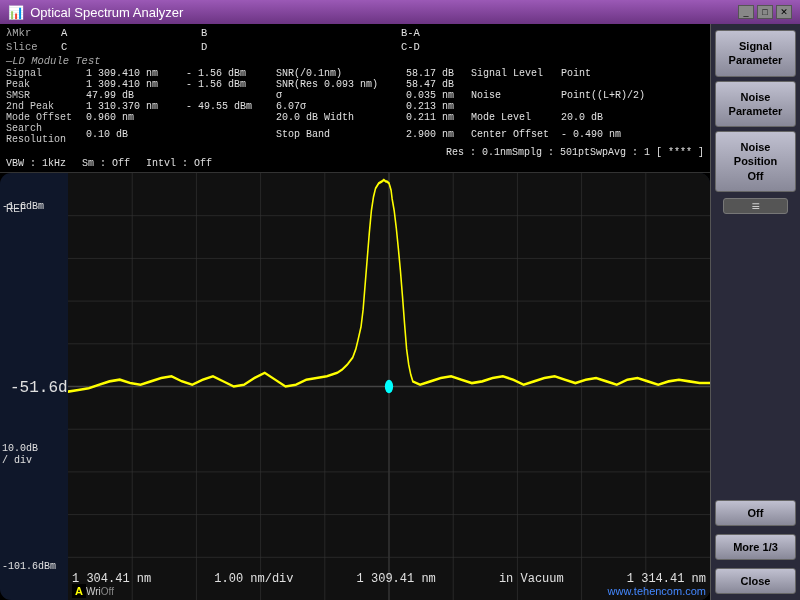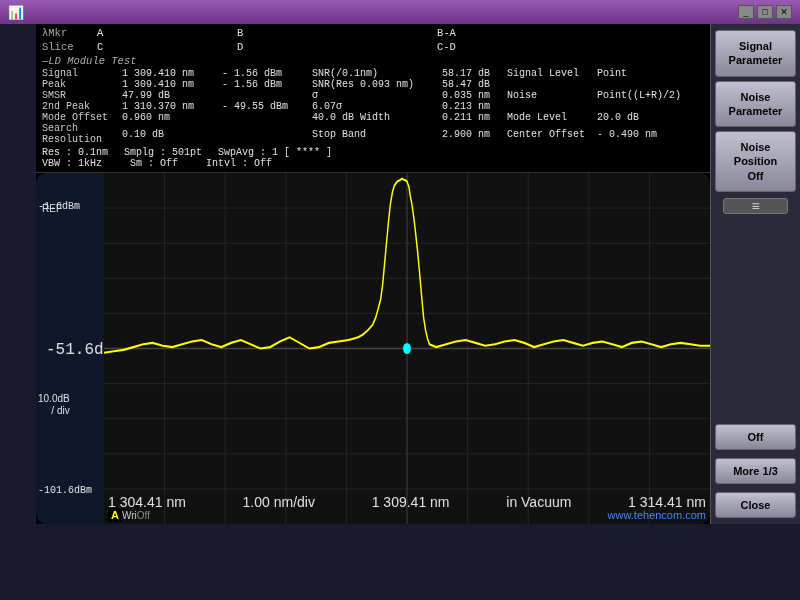--- a/index.html
+++ b/index.html
@@ -40,22 +40,21 @@
       display: flex;
       align-items: center;
       justify-content: center;
       cursor: pointer;
       color: #000;
     }
 
     
     #main {
       display: flex;
-      height: 500px;
-      margin-left: 36px;
+      height: 576px;
     }
 
     
     #analyzer {
       flex: 1;
       background: #000;
       display: flex;
       flex-direction: column;
     }
 
@@ -166,20 +165,21 @@
       font-size: 14px;
       cursor: pointer;
     }
   </style>
 </head>
 <body>
 
 <div id="titlebar">
   <div class="title-left">
     <span>📊</span>
+    <span>Optical Spectrum Analyzer</span>
   </div>
   <div class="win-controls">
     <div class="win-btn">_</div>
     <div class="win-btn">□</div>
     <div class="win-btn">✕</div>
   </div>
 </div>
 
 <div id="main">
 
@@ -239,55 +239,55 @@
             <td>- 49.55 dBm</td>
             <td>6.07σ</td>
             <td>0.213 nm</td>
             <td></td>
             <td></td>
           </tr>
           <tr>
             <td style="color:#ccc">Mode Offset</td>
             <td>0.960 nm</td>
             <td></td>
-            <td>40.0 dB Width</td>
+            <td>20.0 dB Width</td>
             <td>0.211 nm</td>
             <td>Mode Level</td>
             <td>20.0 dB</td>
           </tr>
           <tr>
             <td style="color:#ccc">Search Resolution</td>
             <td>0.10  dB</td>
             <td></td>
             <td>Stop Band</td>
             <td>2.900 nm</td>
             <td>Center Offset</td>
             <td>- 0.490 nm</td>
           </tr>
         </tbody>
           </table>
       </div>
 
-      <div style="display:flex;gap:16px;margin-top:2px;font-size:10px;color:#e0e0e0;font-family:'Courier New',monospace;">
+      <div style="display:flex;margin-top:2px;font-size:10px;color:#e0e0e0;font-family:'Courier New',monospace;justify-content:flex-end;">
         <span>Res :  0.1nm</span>
         <span>Smplg :  501pt</span>
         <span>SwpAvg :   1 [  **** ]</span>
       </div>
-      <div style="display:flex;gap:28px;font-size:10px;color:#e0e0e0;font-family:'Courier New',monospace;">
+      <div style="display:flex;gap:16px;font-size:10px;color:#e0e0e0;font-family:'Courier New',monospace;">
         <span>VBW :   1kHz</span>
         <span>Sm :  Off</span>
         <span>Intvl :  Off</span>
       </div>
     </div>
 
     <div id="chart-area" style="position:relative;flex:1;background:#0f172a;overflow:hidden;border-radius:11px;">
 
       <div style="position:absolute;left:2px;top:28px;color:#e0e0e0;font-size:10px;font-family:'Courier New',monospace;">-1.6dBm</div>
       <div style="position:absolute;left:10px;top:calc(50% - 8px);color:#e0e0e0;font-size:16px;font-family:'Courier New',monospace;">-51.6dBm</div>
-      <div style="position:absolute;left:2px;top:calc(65% - 8px);color:#e0e0e0;font-size:10px;font-family:Liberation Sans, sans-serif;line-height:1.2;text-align:right;">10.0dB<br>/ div</div>
+      <div style="position:absolute;left:2px;top:calc(65% - 8px);color:#e0e0e0;font-size:10px;font-family:Liberation Mono, monospace;line-height:1.2;">10.0dB<br>/ div</div>
       <div style="position:absolute;left:2px;bottom:28px;color:#e0e0e0;font-size:10px;font-family:'Courier New',monospace;">-101.6dBm</div>
 
       <div class="chart-label-normal">Normal</div>
 
       <div class="chart-label-ref">REF</div>
 
       <svg id="chart-canvas" viewBox="0 0 620 250" preserveAspectRatio="none" style="position:absolute;left:68px;top:0;width:calc(100% - 68px);height:100%;">
 
         <rect width="620" height="250" fill="#111"></rect>
 
@@ -400,21 +400,21 @@
             580,122
             590,121
             600,122
             610,123
             620,123
           "></polyline>
 
         <circle cx="310" cy="125" r="4" fill="#00ffff"></circle>
       </svg>
 
-      <div style="position:absolute;bottom:14px;left:68px;right:0;display:flex;justify-content:space-between;color:#e0e0e0;font-size:14px;font-family:Liberation Sans, sans-serif;padding:0 4px;">
+      <div style="position:absolute;bottom:14px;left:68px;right:0;display:flex;justify-content:space-between;color:#e0e0e0;font-size:12px;font-family:Liberation Mono, monospace;padding:0 4px;">
         <span>1 304.41 nm</span>
         <span>1.00 nm/div</span>
         <span>1 309.41 nm</span>
         <span>in Vacuum</span>
         <span>1 314.41 nm</span>
       </div>
 
       <div style="position:absolute;bottom:2px;left:68px;right:0;display:flex;justify-content:space-between;align-items:center;padding:0 4px;">
         <div style="display:flex;align-items:center;">
           <span style="color:#ffff00;font-size:11px;font-weight:bold;background:#000;padding:1px 3px;">A</span>

